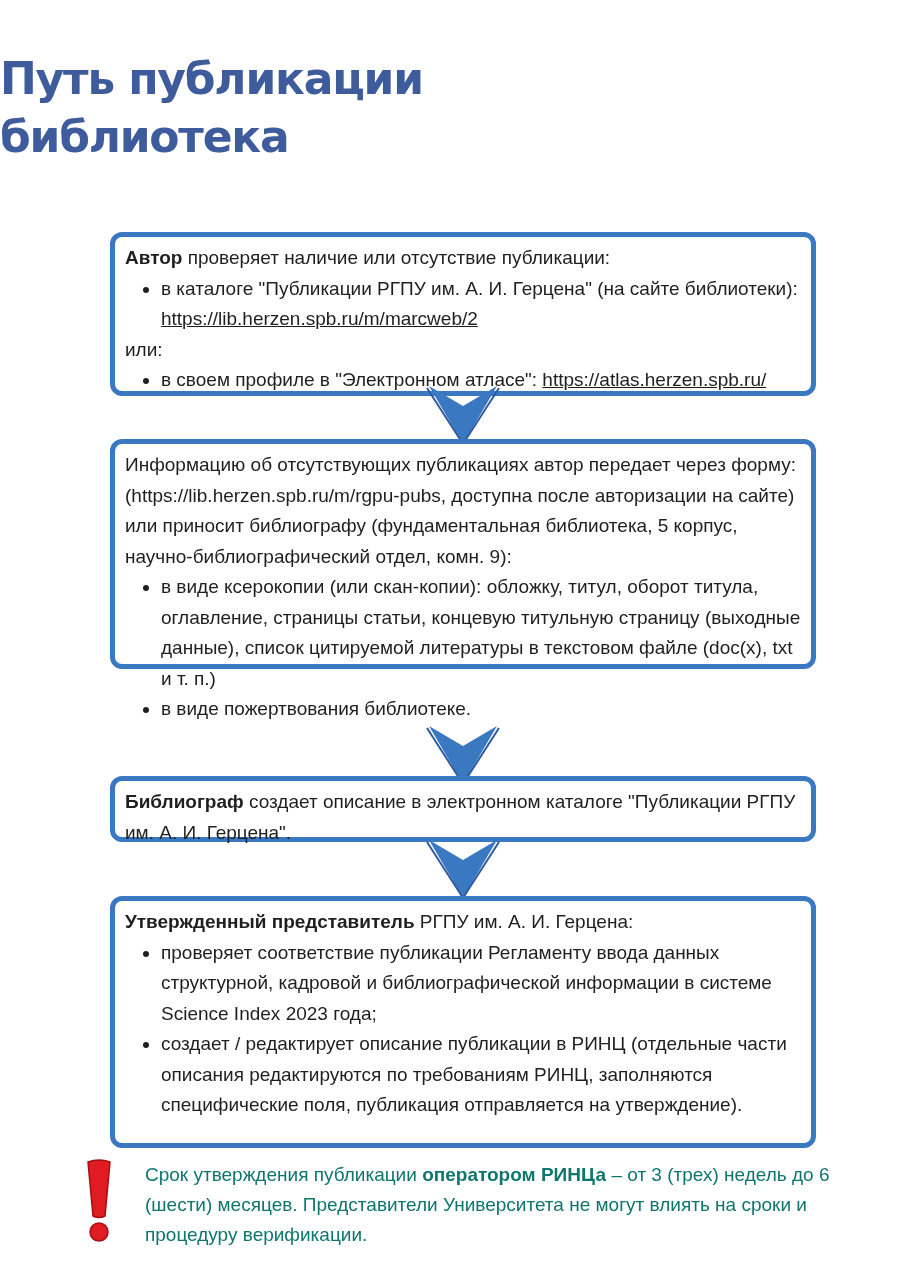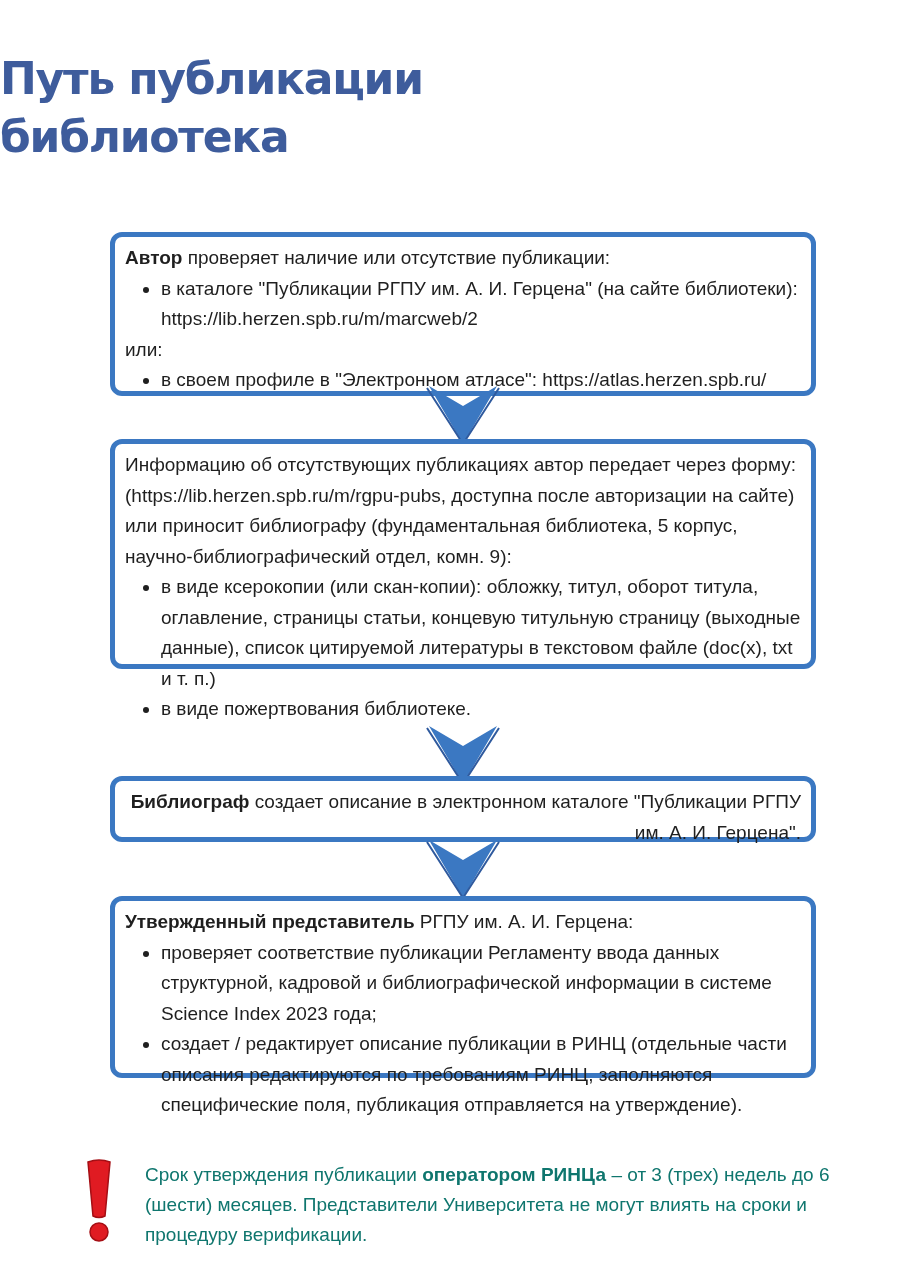--- a/index.html
+++ b/index.html
@@ -2,21 +2,21 @@
 <html><head>
 <meta charset="utf-8">
 <style>
   html, body { margin:0; padding:0; background:#ffffff; }
   body { width:904px; height:1280px; position:relative; overflow:hidden; font-family:"Liberation Sans", sans-serif; color:#1f1f1f; }
   .title { position:absolute; left:0; top:50px; width:768px; text-align:left; color:#3e5c9c; font-family:"DejaVu Sans", sans-serif; font-weight:bold; font-size:44px; line-height:58px; letter-spacing:-1.2px; }
   .box { position:absolute; left:110px; width:706px; border:5px solid #3b78c2; border-radius:12px; background:#fff; box-sizing:border-box; padding:6px 10px 6px 10px; font-size:19px; line-height:30.5px; }
   .box p { margin:0; }
   .box ul { margin:0; padding-left:36px; }
   .box li { margin:0; }
-  .link { }
+  .link { text-decoration:underline; }
   b { font-weight:bold; }
   .arrow { position:absolute; left:425px; width:76px; height:62px; }
   .note { position:absolute; left:145px; top:1160px; width:700px; color:#0f766e; font-size:19px; line-height:30px; }
   .excl { position:absolute; left:84px; top:1158px; width:30px; height:86px; }
 </style>
 </head>
 <body>
 
 <div class="title">
   <div>Путь публикации</div>
@@ -45,30 +45,30 @@
     <li>в виде ксерокопии (или скан-копии): обложку, титул, оборот титула, оглавление, страницы статьи, концевую титульную страницу (выходные данные), список цитируемой литературы в текстовом файле (doc(x), txt и т. п.)</li>
     <li>в виде пожертвования библиотеке.</li>
   </ul>
 </div>
 
 <svg class="arrow" style="top:724px;" viewBox="0 0 76 62">
   <polygon points="4,2 38,22 72,2 38,60" fill="#3b78c2"></polygon>
   <polyline points="2,4 38,60 74,4" fill="none" stroke="#2f5a9e" stroke-width="2"></polyline>
 </svg>
 
-<div class="box" style="top:776px;height:66px;text-align:right;">
+<div class="box" style="top:776px;height:66px;">
   <p><b>Библиограф</b><span> создает описание в электронном каталоге "Публикации РГПУ им. А. И. Герцена".</span></p>
 </div>
 
 <svg class="arrow" style="top:838px;" viewBox="0 0 76 62">
   <polygon points="4,2 38,22 72,2 38,60" fill="#3b78c2"></polygon>
   <polyline points="2,4 38,60 74,4" fill="none" stroke="#2f5a9e" stroke-width="2"></polyline>
 </svg>
 
-<div class="box" style="top:896px;height:182px;">
+<div class="box" style="top:896px;height:252px;">
   <p><b>Утвержденный представитель</b><span> РГПУ им. А. И. Герцена:</span></p>
   <ul>
     <li>проверяет соответствие публикации Регламенту ввода данных структурной, кадровой и библиографической информации в системе Science Index 2023 года;</li>
     <li>создает / редактирует описание публикации в РИНЦ (отдельные части описания редактируются по требованиям РИНЦ, заполняются специфические поля, публикация отправляется на утверждение).</li>
   </ul>
 </div>
 
 <svg class="excl" viewBox="0 0 30 86">
   <path d="M4,4 Q15,0 26,4 L21,58 Q15,61 9,58 Z" fill="#e01b22" stroke="#a50e14" stroke-width="1.5"></path>
   <circle cx="15" cy="74" r="9" fill="#e01b22" stroke="#a50e14" stroke-width="1.5"></circle>

